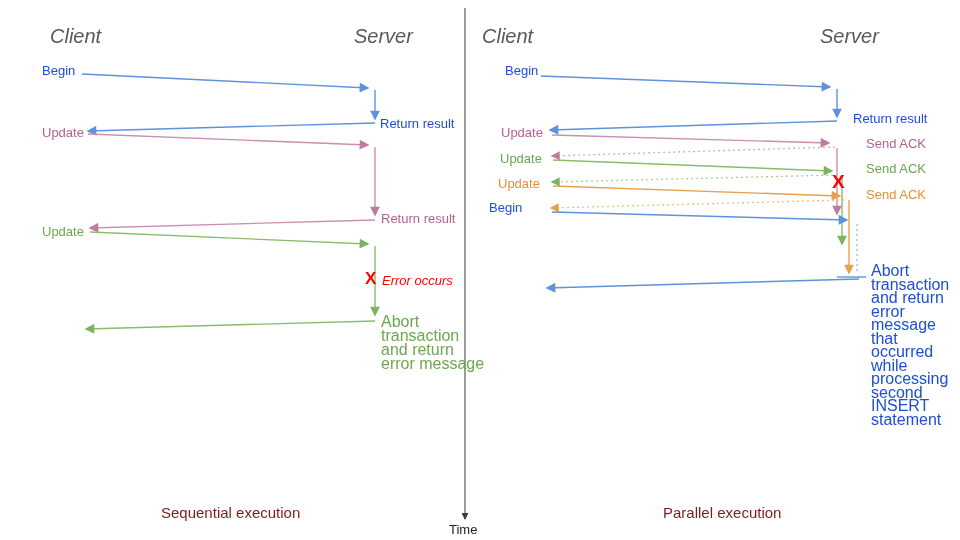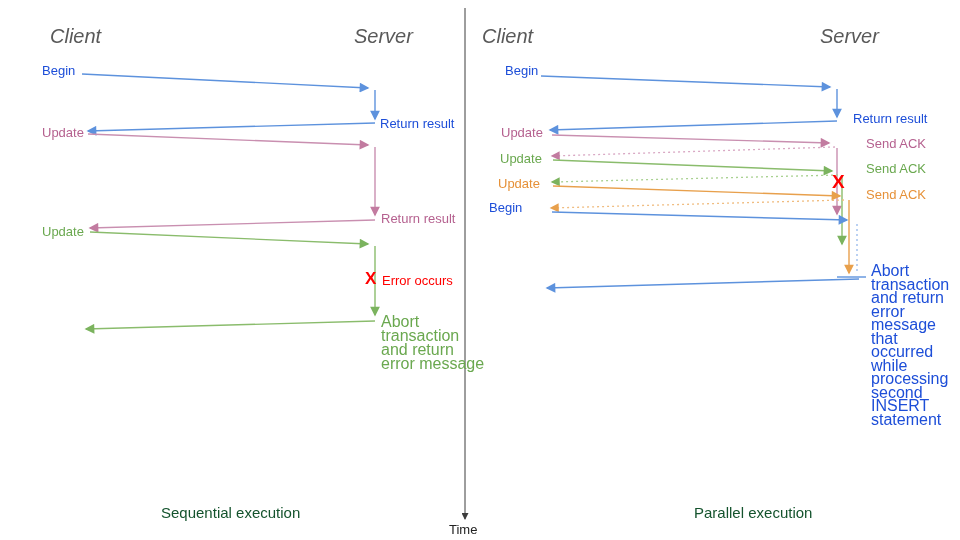--- a/index.html
+++ b/index.html
@@ -3,27 +3,27 @@
 <meta charset="utf-8">
 <style>
   html,body{margin:0;padding:0;background:#fff;}
   .stage{
     position:relative;width:960px;height:540px;background:#ffffff;
     font-family:"Liberation Sans", sans-serif;overflow:hidden;
   }
   .stage svg{position:absolute;left:0;top:0;}
   .lbl{position:absolute;font-size:13px;line-height:1.1;white-space:nowrap;}
   .head{font-size:20px;font-style:italic;color:#595959;}
-  .caption{font-size:15px;color:#14532d;}
+  .caption{font-size:15px;color:#7f1d1d;}
   .note{white-space:pre-line;font-size:16px;}
   .c-blue{color:#1d4ed8;}
   .c-pink{color:#b5618f;}
   .c-green{color:#6aa84f;}
   .c-orange{color:#e69138;}
-  .c-red{color:#ff0000;}
+  .c-red{color:#ff0000;font-style:italic;}
   .c-dark{color:#222222;}
   .xmark{position:absolute;color:#ff0000;font-weight:700;font-size:17px;line-height:1;}
   .xmark-r{font-size:19px;}
 </style>
 </head>
 <body>
 
 <div class="stage">
 
   <svg width="960" height="540" viewBox="0 0 960 540">
@@ -165,16 +165,16 @@
 and return
 error message
 that occurred
 while
 processing
 second
 INSERT
 statement</div>
 
   <div class="lbl caption" style="left:161px;top:505px;">Sequential execution</div>
-  <div class="lbl caption" style="left:663px;top:505px;margin-left:31px;">Parallel execution</div>
+  <div class="lbl caption" style="left:663px;top:505px;">Parallel execution</div>
   <div class="lbl c-dark" style="left:449px;top:523px;font-size:13px;">Time</div>
 
 </div>
 
 </body></html>

